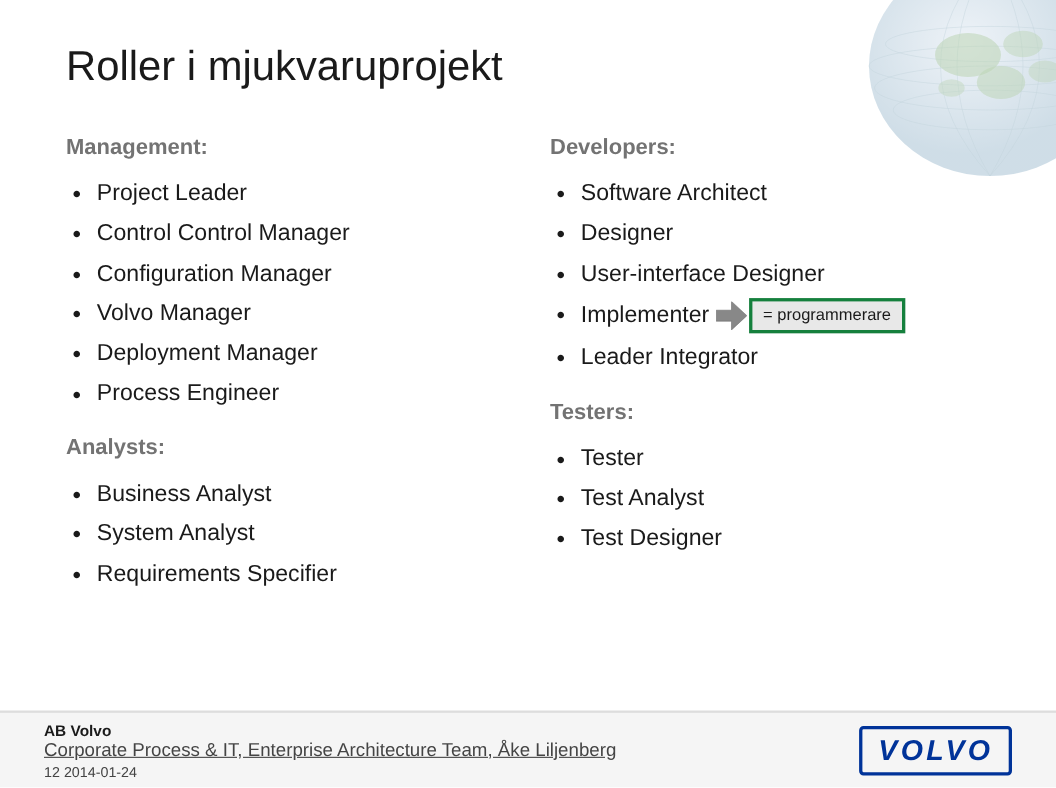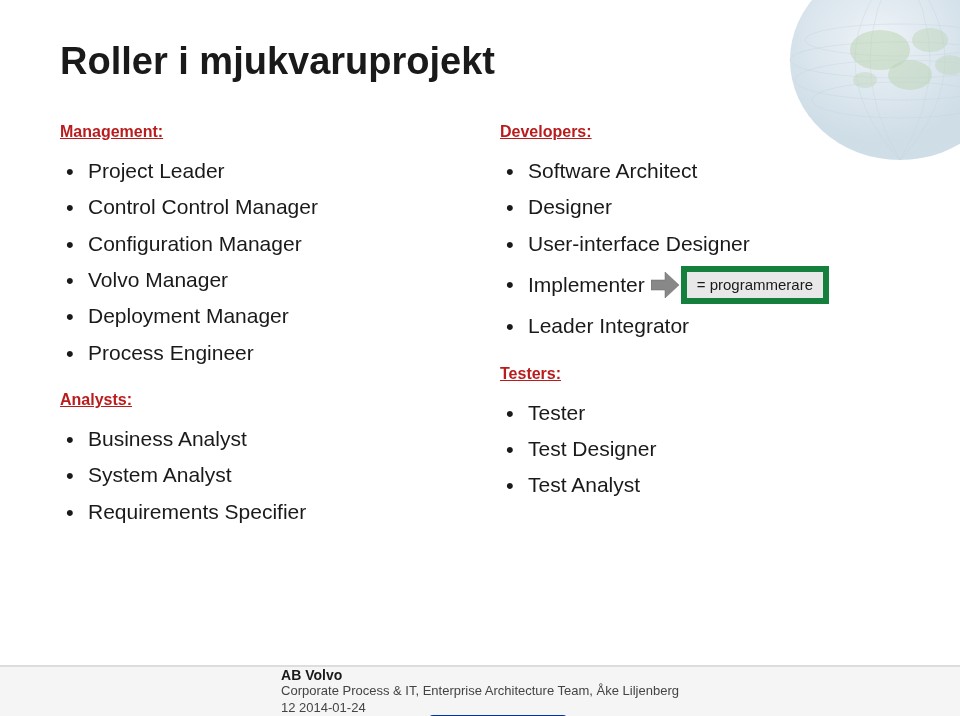--- a/index.html
+++ b/index.html
@@ -13,39 +13,38 @@
       overflow: hidden;
     }
 
     .main-content {
       padding: 40px 60px 20px 60px;
       position: relative;
     }
 
     .page-title {
       font-size: 38px;
-      font-weight: bold;
+      font-weight: normal;
       color: #1a1a1a;
       margin-bottom: 40px;
     }
 
     .columns-container {
       display: flex;
       gap: 40px;
     }
 
     .column {
       flex: 1;
     }
 
     .section-header {
-      font-size: 16px;
+      font-size: 20px;
       font-weight: bold;
-      text-decoration: underline;
-      color: #b91c1c;
+      color: #737373;
       margin-bottom: 12px;
     }
 
     .bullet-list {
       list-style: none;
       padding: 0;
       margin: 0 0 20px 0;
     }
 
     .bullet-list li {
@@ -83,44 +82,44 @@
     .globe-svg {
       width: 100%;
       height: 100%;
     }
 
     .footer {
       position: absolute;
       bottom: 0;
       left: 0;
       right: 0;
-      height: 51px;
+      height: 70px;
       background: #f5f5f5;
       border-top: 2px solid #ddd;
       display: flex;
       align-items: center;
       justify-content: space-between;
       padding: 0 40px;
-      flex-direction: column;
     }
 
     .footer-left {
       display: flex;
       flex-direction: column;
     }
 
     .footer-company {
       font-size: 14px;
       font-weight: bold;
       color: #1a1a1a;
     }
 
     .footer-subtitle {
-      font-size: 13px;
+      font-size: 17px;
       color: #444;
+      text-decoration: underline;
     }
 
     .footer-page {
       font-size: 13px;
       color: #444;
       margin-top: 2px;
     }
 
     .volvo-logo {
       font-size: 26px;
@@ -195,31 +194,31 @@
       <ul class="bullet-list">
         <li>Software Architect</li>
         <li>Designer</li>
         <li>User-interface Designer</li>
         <li style="display:flex; align-items:center;">
           <span>Implementer</span>
           <span class="arrow-container">
             <svg width="28" height="26" viewBox="0 0 28 26" style="margin-right:2px;">
               <polygon points="28,13 14,0 14,8 0,8 0,18 14,18 14,26" fill="#888" stroke="#666" stroke-width="0.5"></polygon>
             </svg>
-            <span style="background:#e8e8e8; border:6px solid #15803d; padding:3px 10px; font-size:15px; color:#1a1a1a;">= programmerare</span>
+            <span style="background:#e8e8e8; border:3px solid #15803d; padding:3px 10px; font-size:15px; color:#1a1a1a;">= programmerare</span>
           </span>
         </li>
         <li>Leader Integrator</li>
       </ul>
 
       <div class="section-header">Testers:</div>
       <ul class="bullet-list">
         <li>Tester</li>
+        <li>Test Analyst</li>
         <li>Test Designer</li>
-        <li>Test Analyst</li>
       </ul>
     </div>
 
   </div>
 </div>
 
 <div class="footer">
   <div class="footer-left">
     <span class="footer-company">AB Volvo</span>
     <span class="footer-subtitle">Corporate Process &amp; IT, Enterprise Architecture Team, Åke Liljenberg</span>

